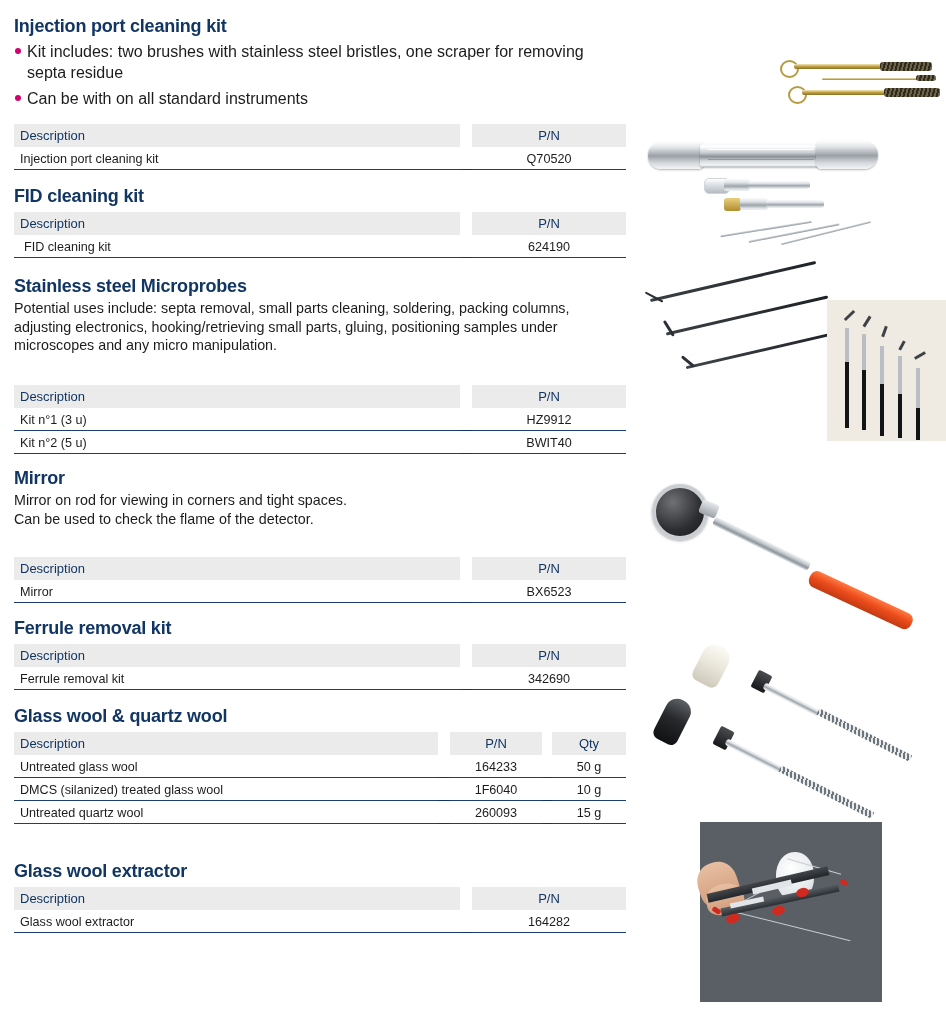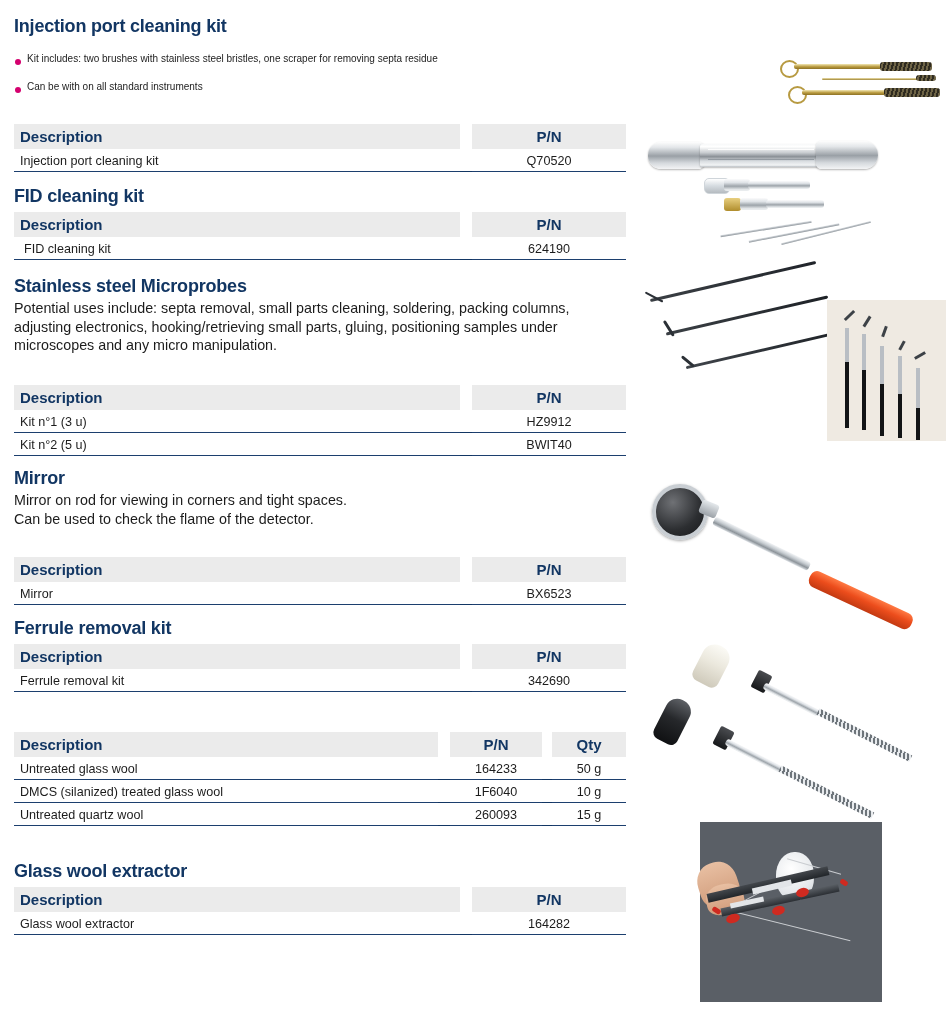--- a/index.html
+++ b/index.html
@@ -19,35 +19,35 @@
   h2.sec-title{
     margin:0 0 2px 0;padding:0;
     font-size:18px;font-weight:bold;letter-spacing:-0.2px;
     color:#123663;line-height:1.15;
   }
   p.sec-desc{
     margin:0;padding:0;font-size:14.3px;line-height:1.32;color:#1c1c1c;
   }
   ul.bullets{margin:1px 0 0 0;padding:0;list-style:none;}
   ul.bullets li{
-    position:relative;padding-left:13px;margin:15px 0 1px 0;
-    font-size:10px;line-height:1.34;color:#1c1c1c;
+    position:relative;padding-left:13px;margin:4px 0 1px 0;
+    font-size:16px;line-height:1.34;color:#1c1c1c;
   }
   ul.bullets li::before{
     content:"";position:absolute;left:1px;top:7px;
     width:6px;height:6px;border-radius:50%;background:#d4006e;
   }
 
   
   table.pn{
     border-collapse:collapse;width:612px;table-layout:fixed;
     margin:0;border-spacing:0;
   }
   table.pn thead th{
-    background:#ebebeb;color:#123663;font-size:15px;font-weight:bold;
+    background:#ebebeb;color:#123663;font-size:13px;font-weight:normal;
     padding:4px 0 4px 6px;text-align:left;height:13px;vertical-align:middle;
     border:0;
   }
   table.pn thead th.c{text-align:center;padding-left:0;margin-left:30px;}
   table.pn thead th.gap{background:#ffffff;padding:0;}
   table.pn tbody td{
     font-size:12.6px;color:#1c1c1c;padding:4px 0 3px 6px;
     border-bottom:1px solid #123663;height:15px;vertical-align:middle;
   }
   table.pn tbody td.c{text-align:center;padding-left:0;}
@@ -275,20 +275,23 @@
         <tbody>
           <tr>
             <td>Ferrule removal kit</td>
             <td class="gap"></td>
             <td class="c">342690</td>
           </tr>
         </tbody>
       </table>
     </div>
 
+    <div class="section" style="top:706px;">
+      <h2 class="sec-title">Glass wool &amp; quartz wool</h2>
+    </div>
 
     <div class="section" style="top:732px;">
       <table class="pn">
         <colgroup>
             <col class="w3-desc">
             <col class="w3-gap">
             <col class="w3-pn">
             <col class="w3-gap2">
             <col class="w3-qty">
           </colgroup>

